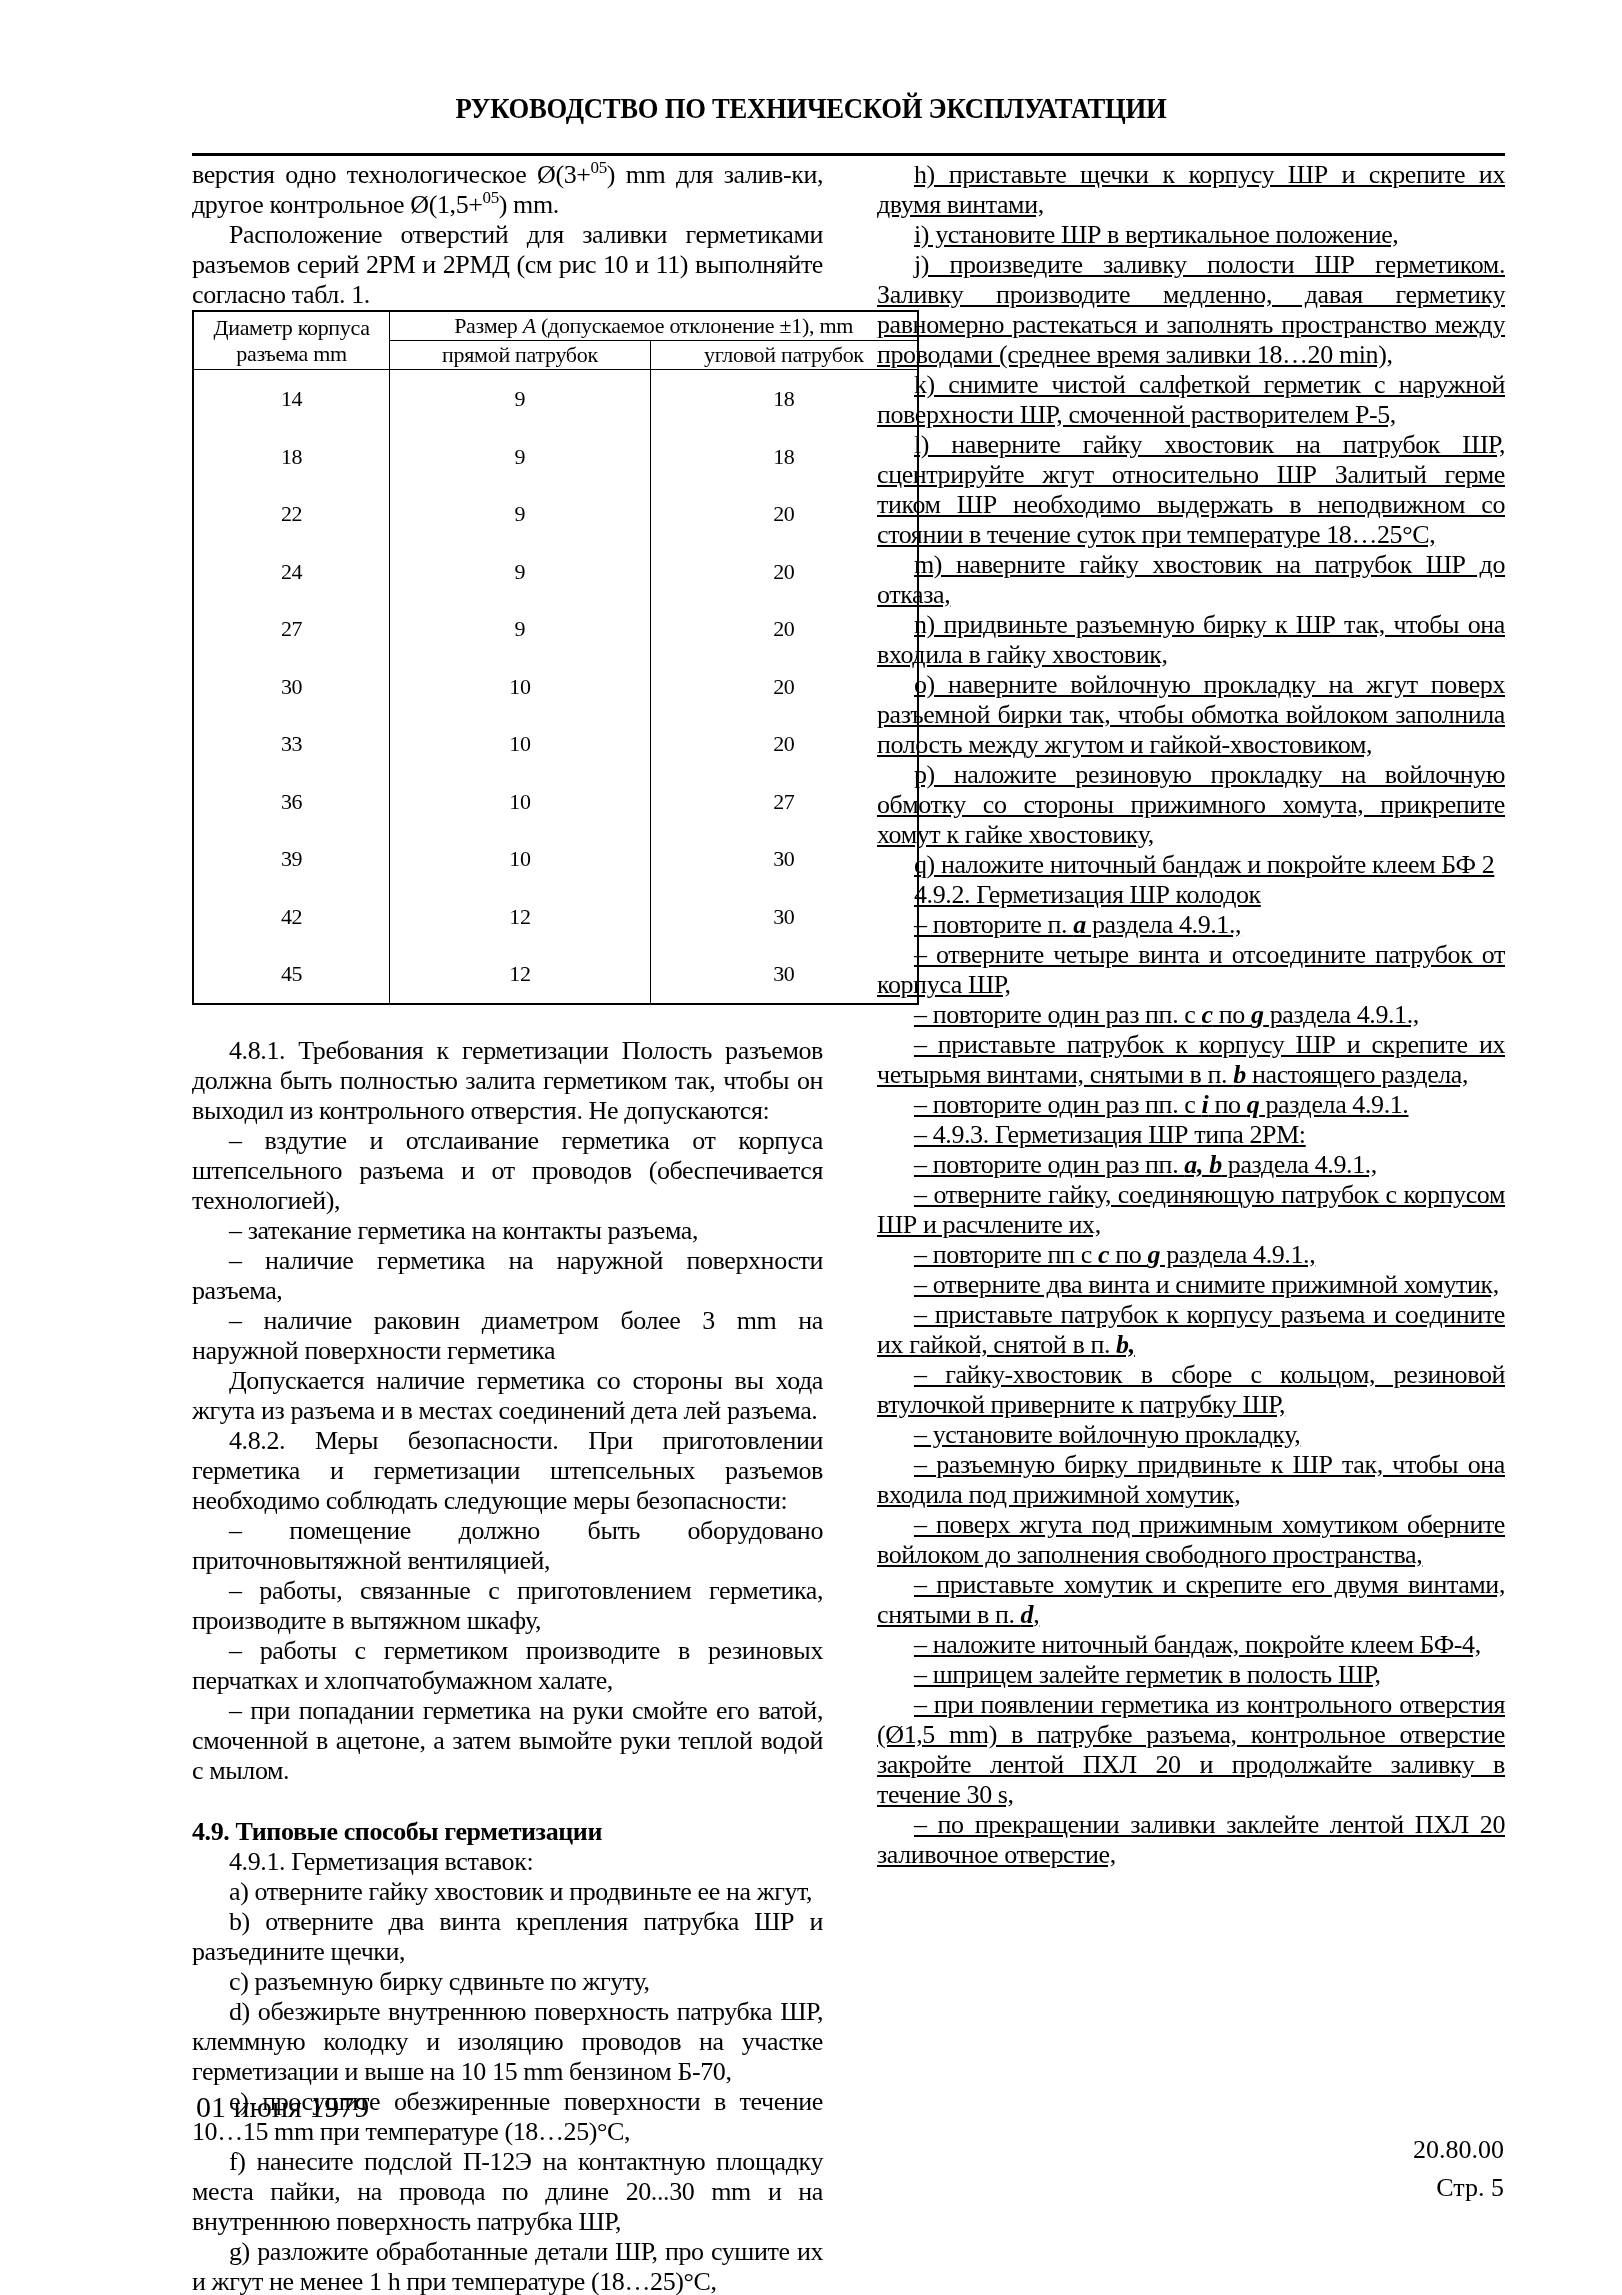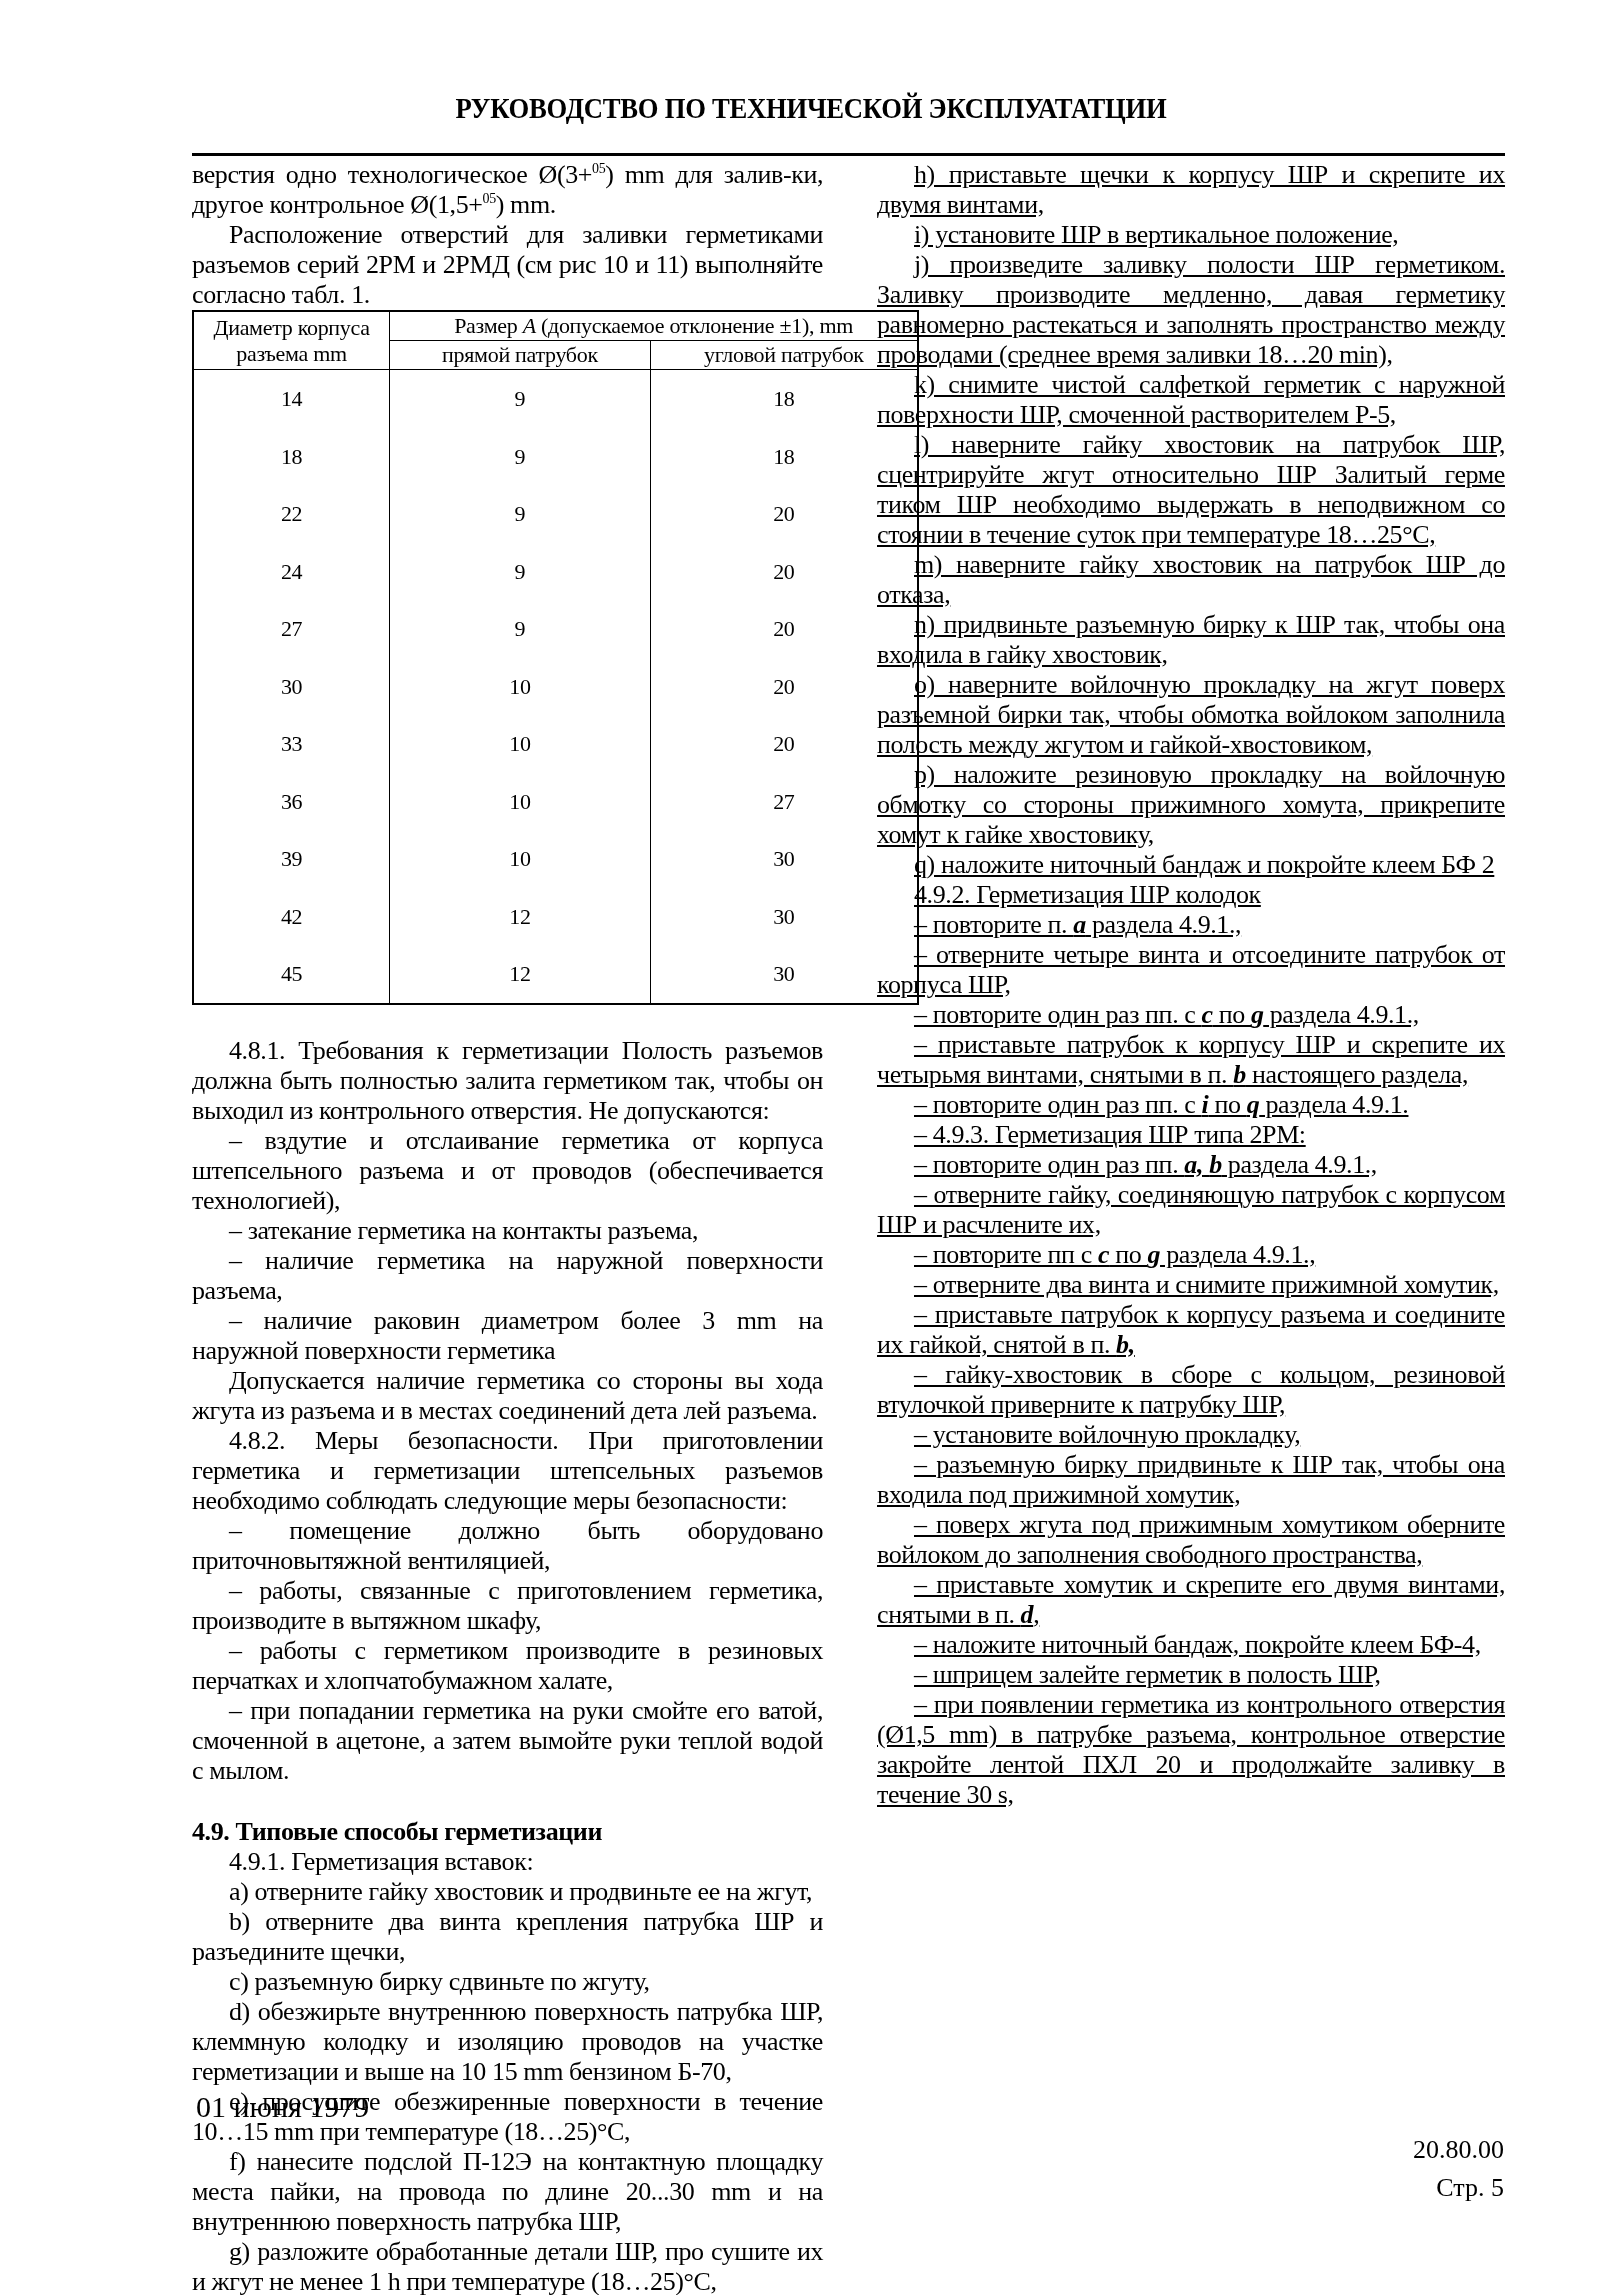--- a/index.html
+++ b/index.html
@@ -11,21 +11,21 @@
   .col { position:absolute; top:160px; width:631px; font-size:26px; line-height:30px;
          text-align:justify; letter-spacing:-0.4px; }
   .col.left { left:192px; }
   .col.right { left:877px; width:628px;text-decoration:underline; }
   .p { margin:0; text-indent:37px; }
   .p.noindent { text-indent:0; }
   .p.dash { text-indent:37px; }
   .center { text-align:left; text-indent:0; }
   .bold { font-weight:bold; }
   .bi { font-weight:bold; font-style:italic; }
-  sup { font-size:14px; line-height:0; vertical-align:super; }
+  sup { font-size:17px; line-height:0; vertical-align:super; }
   .tcap { text-align:right; font-style:italic; margin:2.6px 0 3.9px; text-indent:0; }
   table.t1 { border-collapse:collapse; width:727px; font-size:22px; line-height:25.5px; letter-spacing:-0.3px; }
   table.t1 td, table.t1 th { font-weight:normal; text-align:center; padding:16px; }
   table.t1 { border:2px solid #000; }
   table.t1 .hd { border:1.3px solid #000; padding:1.3px 2.6px; }
   table.t1 .vb { border-left:1.3px solid #000; }
   .gap { height:31px; }
   .footer-left { position:absolute; left:196px; top:2090px; font-size:30px; }
   .footer-right { position:absolute; right:118px; top:2131px; font-size:26px; text-align:right; line-height:38px; }
 </style>
@@ -168,20 +168,21 @@
       <p class="p dash"><span>–  отверните два винта и снимите прижимной хомутик,</span></p>
       <p class="p dash"><span>–  приставьте патрубок к корпусу разъема и соедините их гайкой, снятой в п. </span><span class="bi">b,</span><span></span></p>
       <p class="p dash"><span>–  гайку-хвостовик в сборе с кольцом, резиновой втулочкой приверните к патрубку ШР,</span></p>
       <p class="p dash"><span>–  установите войлочную прокладку,</span></p>
       <p class="p dash"><span>–  разъемную бирку придвиньте к ШР так, чтобы она входила под прижимной хомутик,</span></p>
       <p class="p dash"><span>–  поверх жгута под прижимным хомутиком оберните войлоком до заполнения свободного пространства,</span></p>
       <p class="p dash"><span>–  приставьте хомутик и скрепите его двумя винтами, снятыми в п. </span><span class="bi">d</span><span>,</span></p>
       <p class="p dash"><span>–  наложите ниточный бандаж, покройте клеем БФ-4,</span></p>
       <p class="p dash"><span>–  шприцем залейте герметик в полость ШР,</span></p>
       <p class="p dash"><span>–  при появлении герметика из контрольного отверстия (Ø1,5 mm) в патрубке разъема, контрольное отверстие закройте лентой ПХЛ 20 и продолжайте заливку в течение 30 s,</span></p>
+      <p class="p dash"><span>–  по прекращении заливки заклейте лентой ПХЛ 20 заливочное отверстие,</span></p>
     </div>
 </div>
 
 <div class="footer-left">01 июня 1979</div>
 <div class="footer-right">
   <div>20.80.00</div>
   <div>Стр. 5</div>
 </div>
 
 

